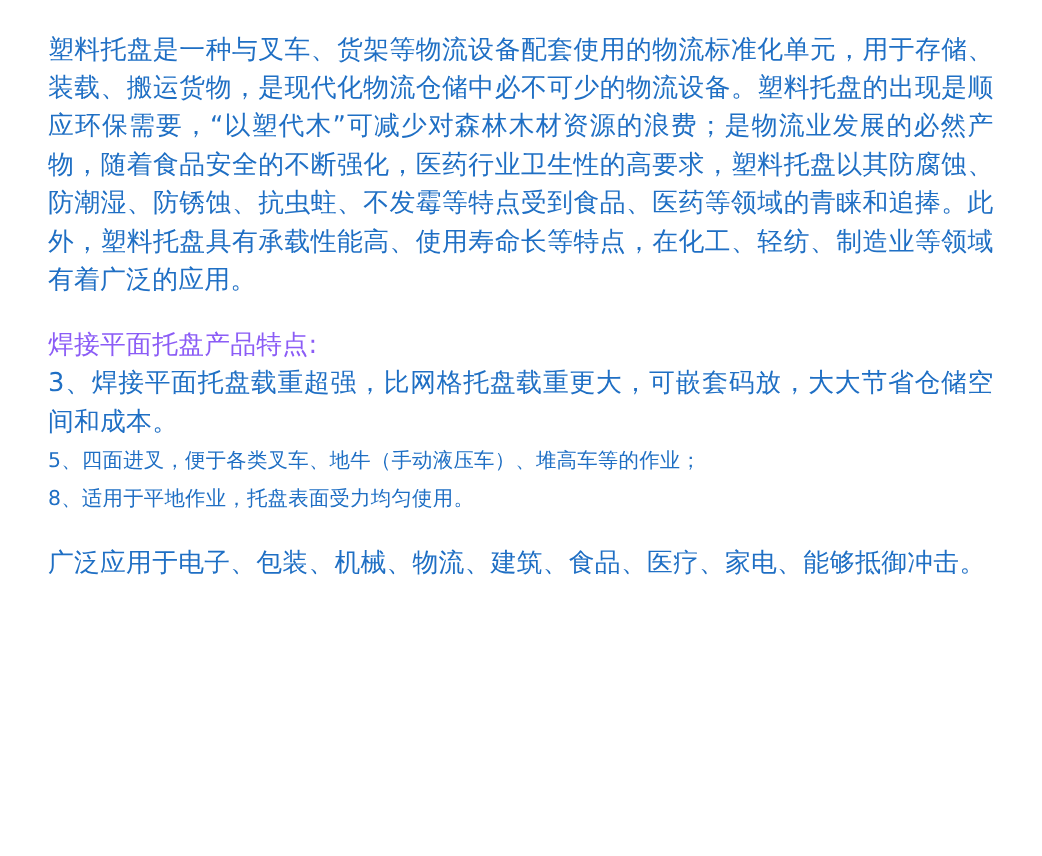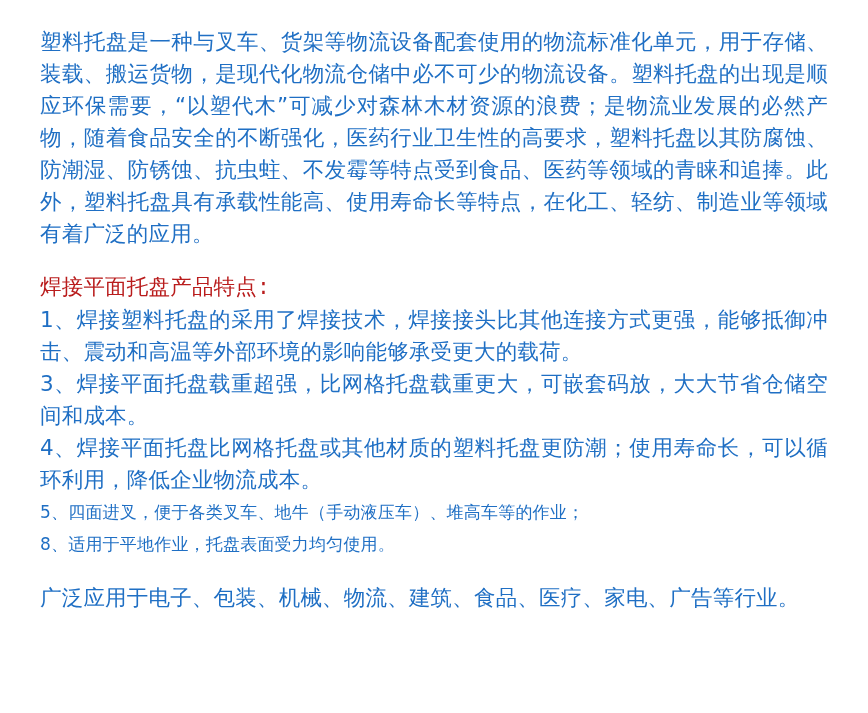--- a/index.html
+++ b/index.html
@@ -37,43 +37,40 @@
   }
   p.line {
     margin: 0;
     color: #1f6fc4;
     font-size: 17px;
     line-height: 32px;
     letter-spacing: 0.2px;
   }
   .heading {
     margin: 0;
-    color: #b91c1c;
+    color: #8b5cf6;
     font-size: 21.5px;
     line-height: 32px;
     font-weight: normal;
     letter-spacing: 0.2px;
-    font-family: Liberation Mono, monospace;
   }
 </style>
 </head>
 <body>
 
 <div class="page">
 
   <div class="block">
     <p class="para">塑料托盘是一种与叉车、货架等物流设备配套使用的物流标准化单元，用于存储、装载、搬运货物，是现代化物流仓储中必不可少的物流设备。塑料托盘的出现是顺应环保需要，“以塑代木”可减少对森林木材资源的浪费；是物流业发展的必然产物，随着食品安全的不断强化，医药行业卫生性的高要求，塑料托盘以其防腐蚀、防潮湿、防锈蚀、抗虫蛀、不发霉等特点受到食品、医药等领域的青睐和追捧。此外，塑料托盘具有承载性能高、使用寿命长等特点，在化工、轻纺、制造业等领域有着广泛的应用。</p>
   </div>
 
   <div class="block">
     <p class="heading">焊接平面托盘产品特点:</p>
-    <p class="para">1、焊接塑料托盘的采用了焊接技术，焊接接头比其他连接方式更强，能够抵御冲击、震动和高温等外部环境的影响能够承受更大的载荷。</p>
     <p class="para">3、焊接平面托盘载重超强，比网格托盘载重更大，可嵌套码放，大大节省仓储空间和成本。</p>
-    <p class="para">4、焊接平面托盘比网格托盘或其他材质的塑料托盘更防潮；使用寿命长，可以循环利用，降低企业物流成本。</p>
     <p class="line">5、四面进叉，便于各类叉车、地牛（手动液压车）、堆高车等的作业；</p>
     <p class="line">8、适用于平地作业，托盘表面受力均匀使用。</p>
   </div>
 
   <div class="block">
-    <p class="para">广泛应用于电子、包装、机械、物流、建筑、食品、医疗、家电、广告等行业。</p>
+    <p class="para">广泛应用于电子、包装、机械、物流、建筑、食品、医疗、家电、能够抵御冲击。</p>
   </div>
 
 </div>
 
 </body></html>

